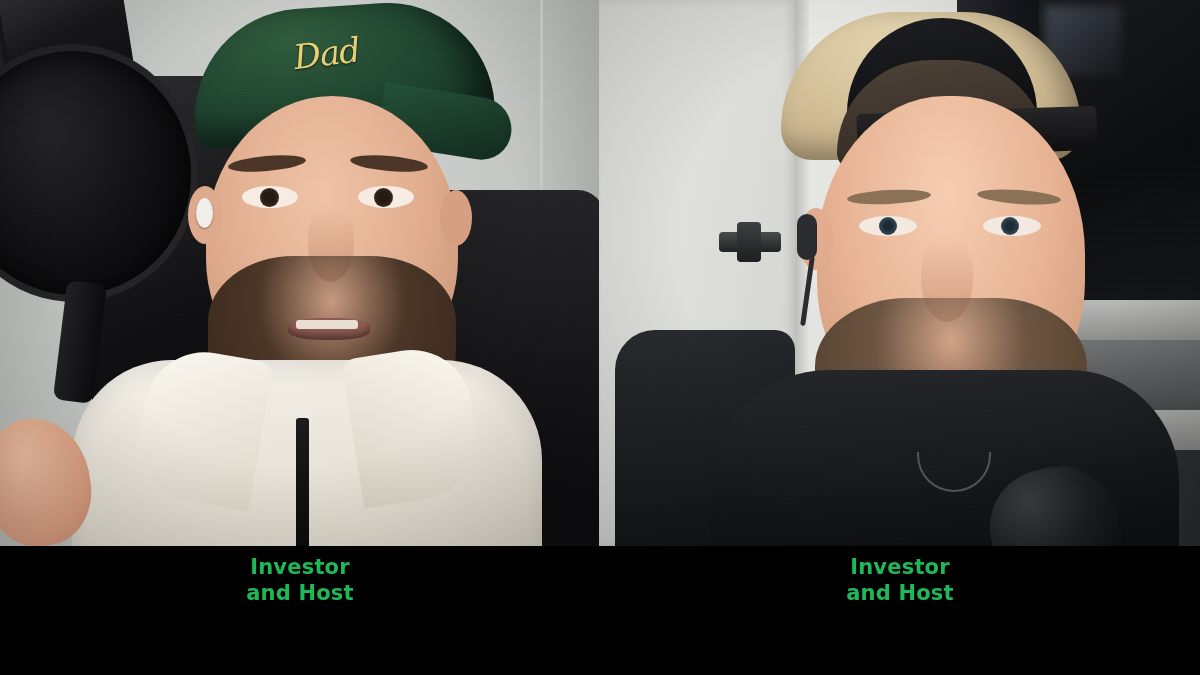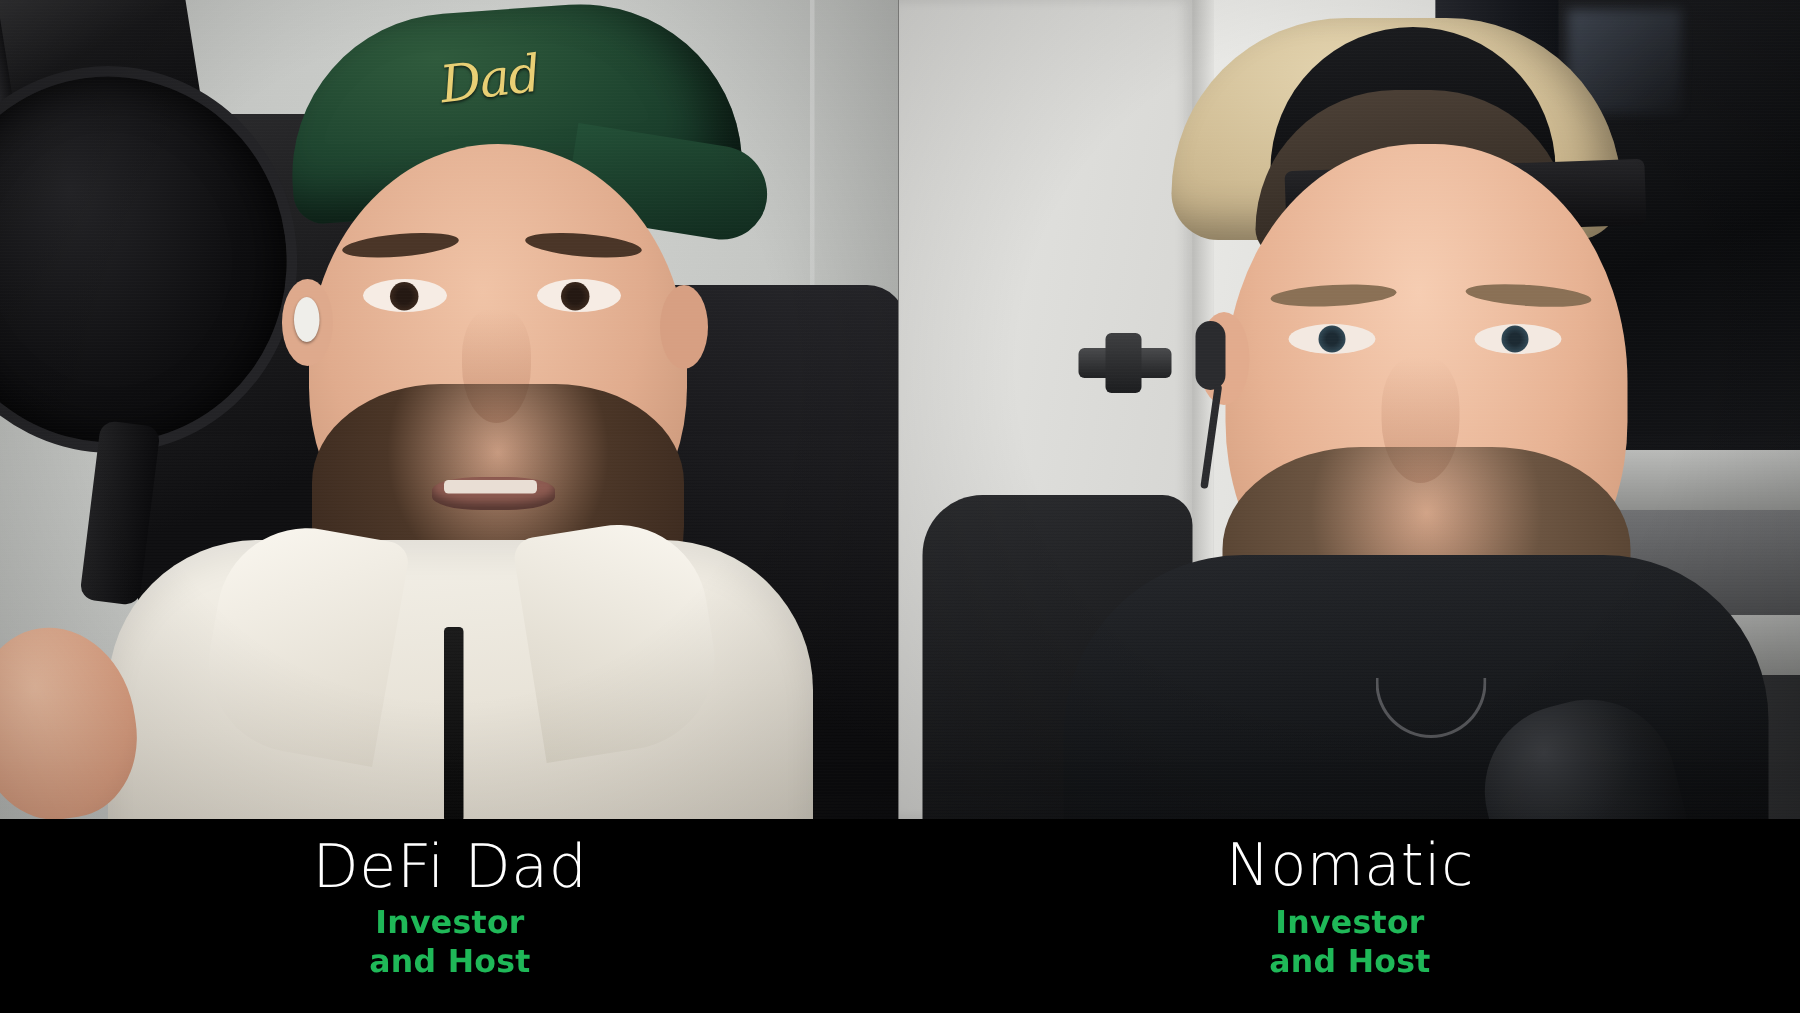--- a/index.html
+++ b/index.html
@@ -456,25 +456,23 @@
       <div class="mic-r"></div>
 
       <div class="grain"></div>
       <div class="vignette"></div>
     </div>
   </div>
 
   <div class="caption-bar">
 
     <div class="caption caption-left">
-      <div class="speaker-name">DeFi Dad</div>
       <div class="speaker-role">Investor</div>
       <div class="speaker-role">and Host</div>
     </div>
 
     <div class="caption caption-right">
-      <div class="speaker-name">Nomatic</div>
       <div class="speaker-role">Investor</div>
       <div class="speaker-role">and Host</div>
     </div>
   </div>
 
 </div>
 
 </body></html>

